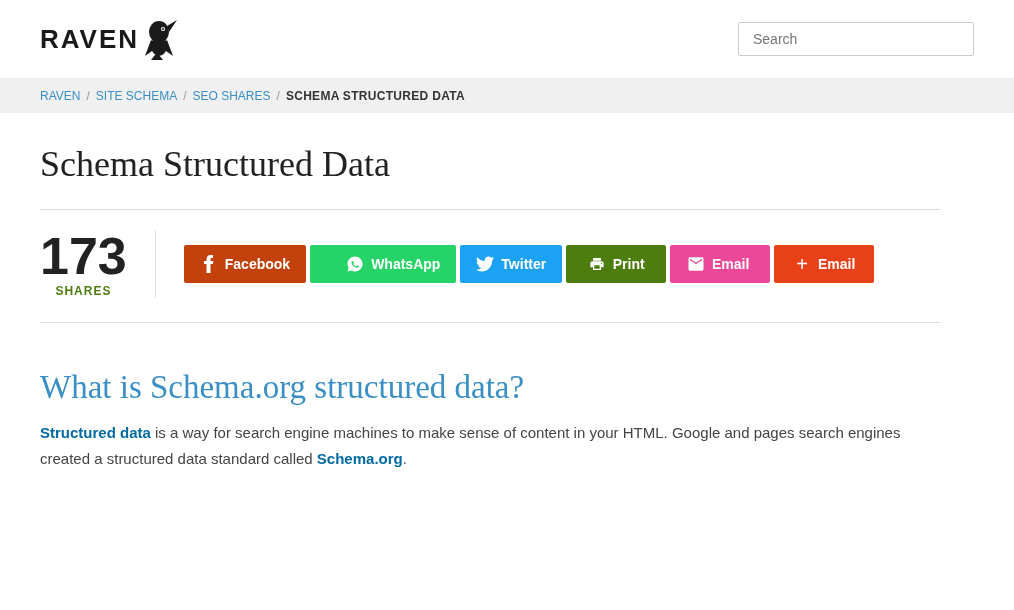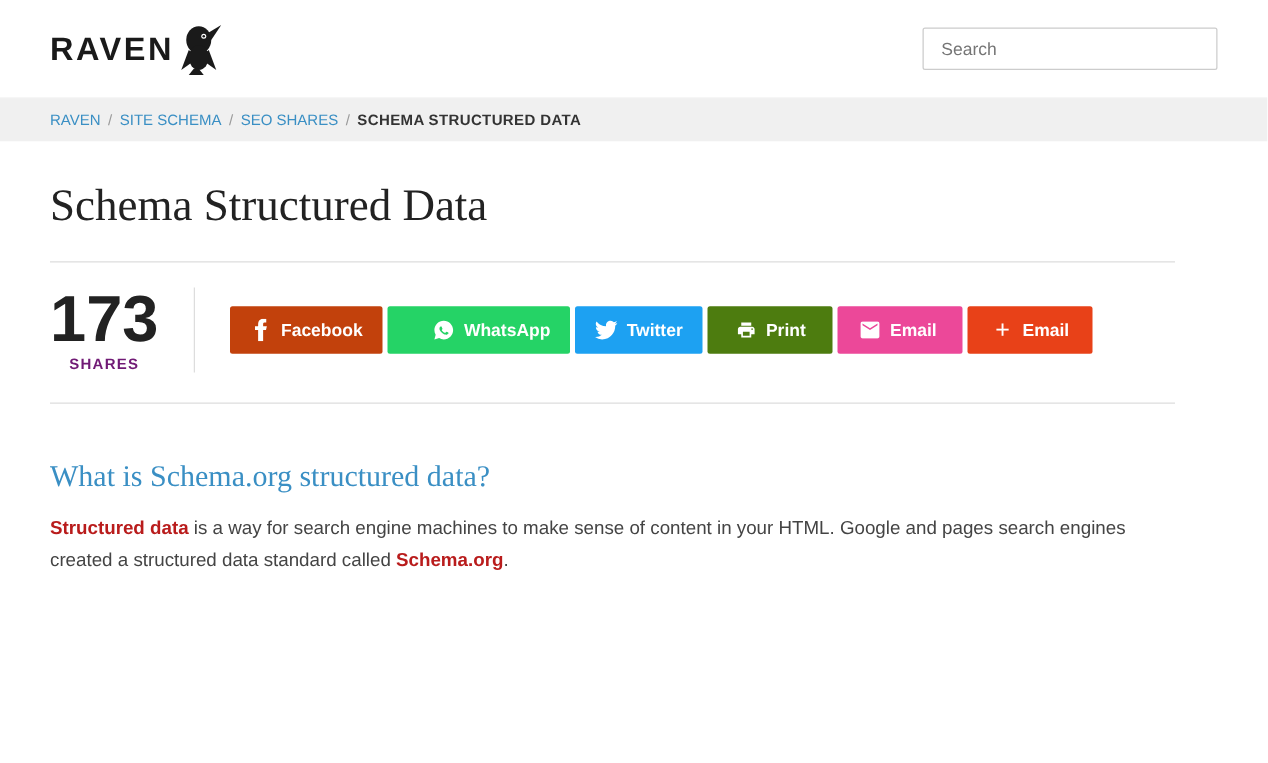--- a/index.html
+++ b/index.html
@@ -86,21 +86,21 @@
       margin-right: 28px;
     }
     .share-number {
       font-size: 52px;
       font-weight: 700;
       color: #222;
       line-height: 1;
     }
     .share-label {
       font-size: 12px;
-      color: #701a75;
+      color: #4d7c0f;
       letter-spacing: 1px;
       font-weight: 600;
       margin-top: 2px;
     }
     .share-buttons {
       display: flex;
       gap: 4px;
       flex-wrap: wrap;
     }
     .share-btn {
@@ -128,35 +128,35 @@
       display: inline-flex;
       align-items: center;
       justify-content: center;
       width: 18px;
       height: 18px;
       font-size: 15px;
     }
 
     
     .section-heading {
-      font-size: 24px;
+      font-size: 33px;
       font-weight: 400;
       color: #3a8fc4;
       margin-bottom: 14px;
       font-family: Georgia, 'Times New Roman', serif;
       margin-top: 46px;
     }
     .body-text {
       font-size: 15px;
       line-height: 1.7;
       color: #444;
       margin-bottom: 24px;
     }
     .body-text a {
-      color: #b91c1c;
+      color: #0369a1;
       font-weight: 600;
       text-decoration: none;
     }
 
     .divider2 { border: none; border-top: 1px solid #ddd; margin-bottom: 20px; }
   </style>
 </head>
 <body>
 
 <div class="header">

